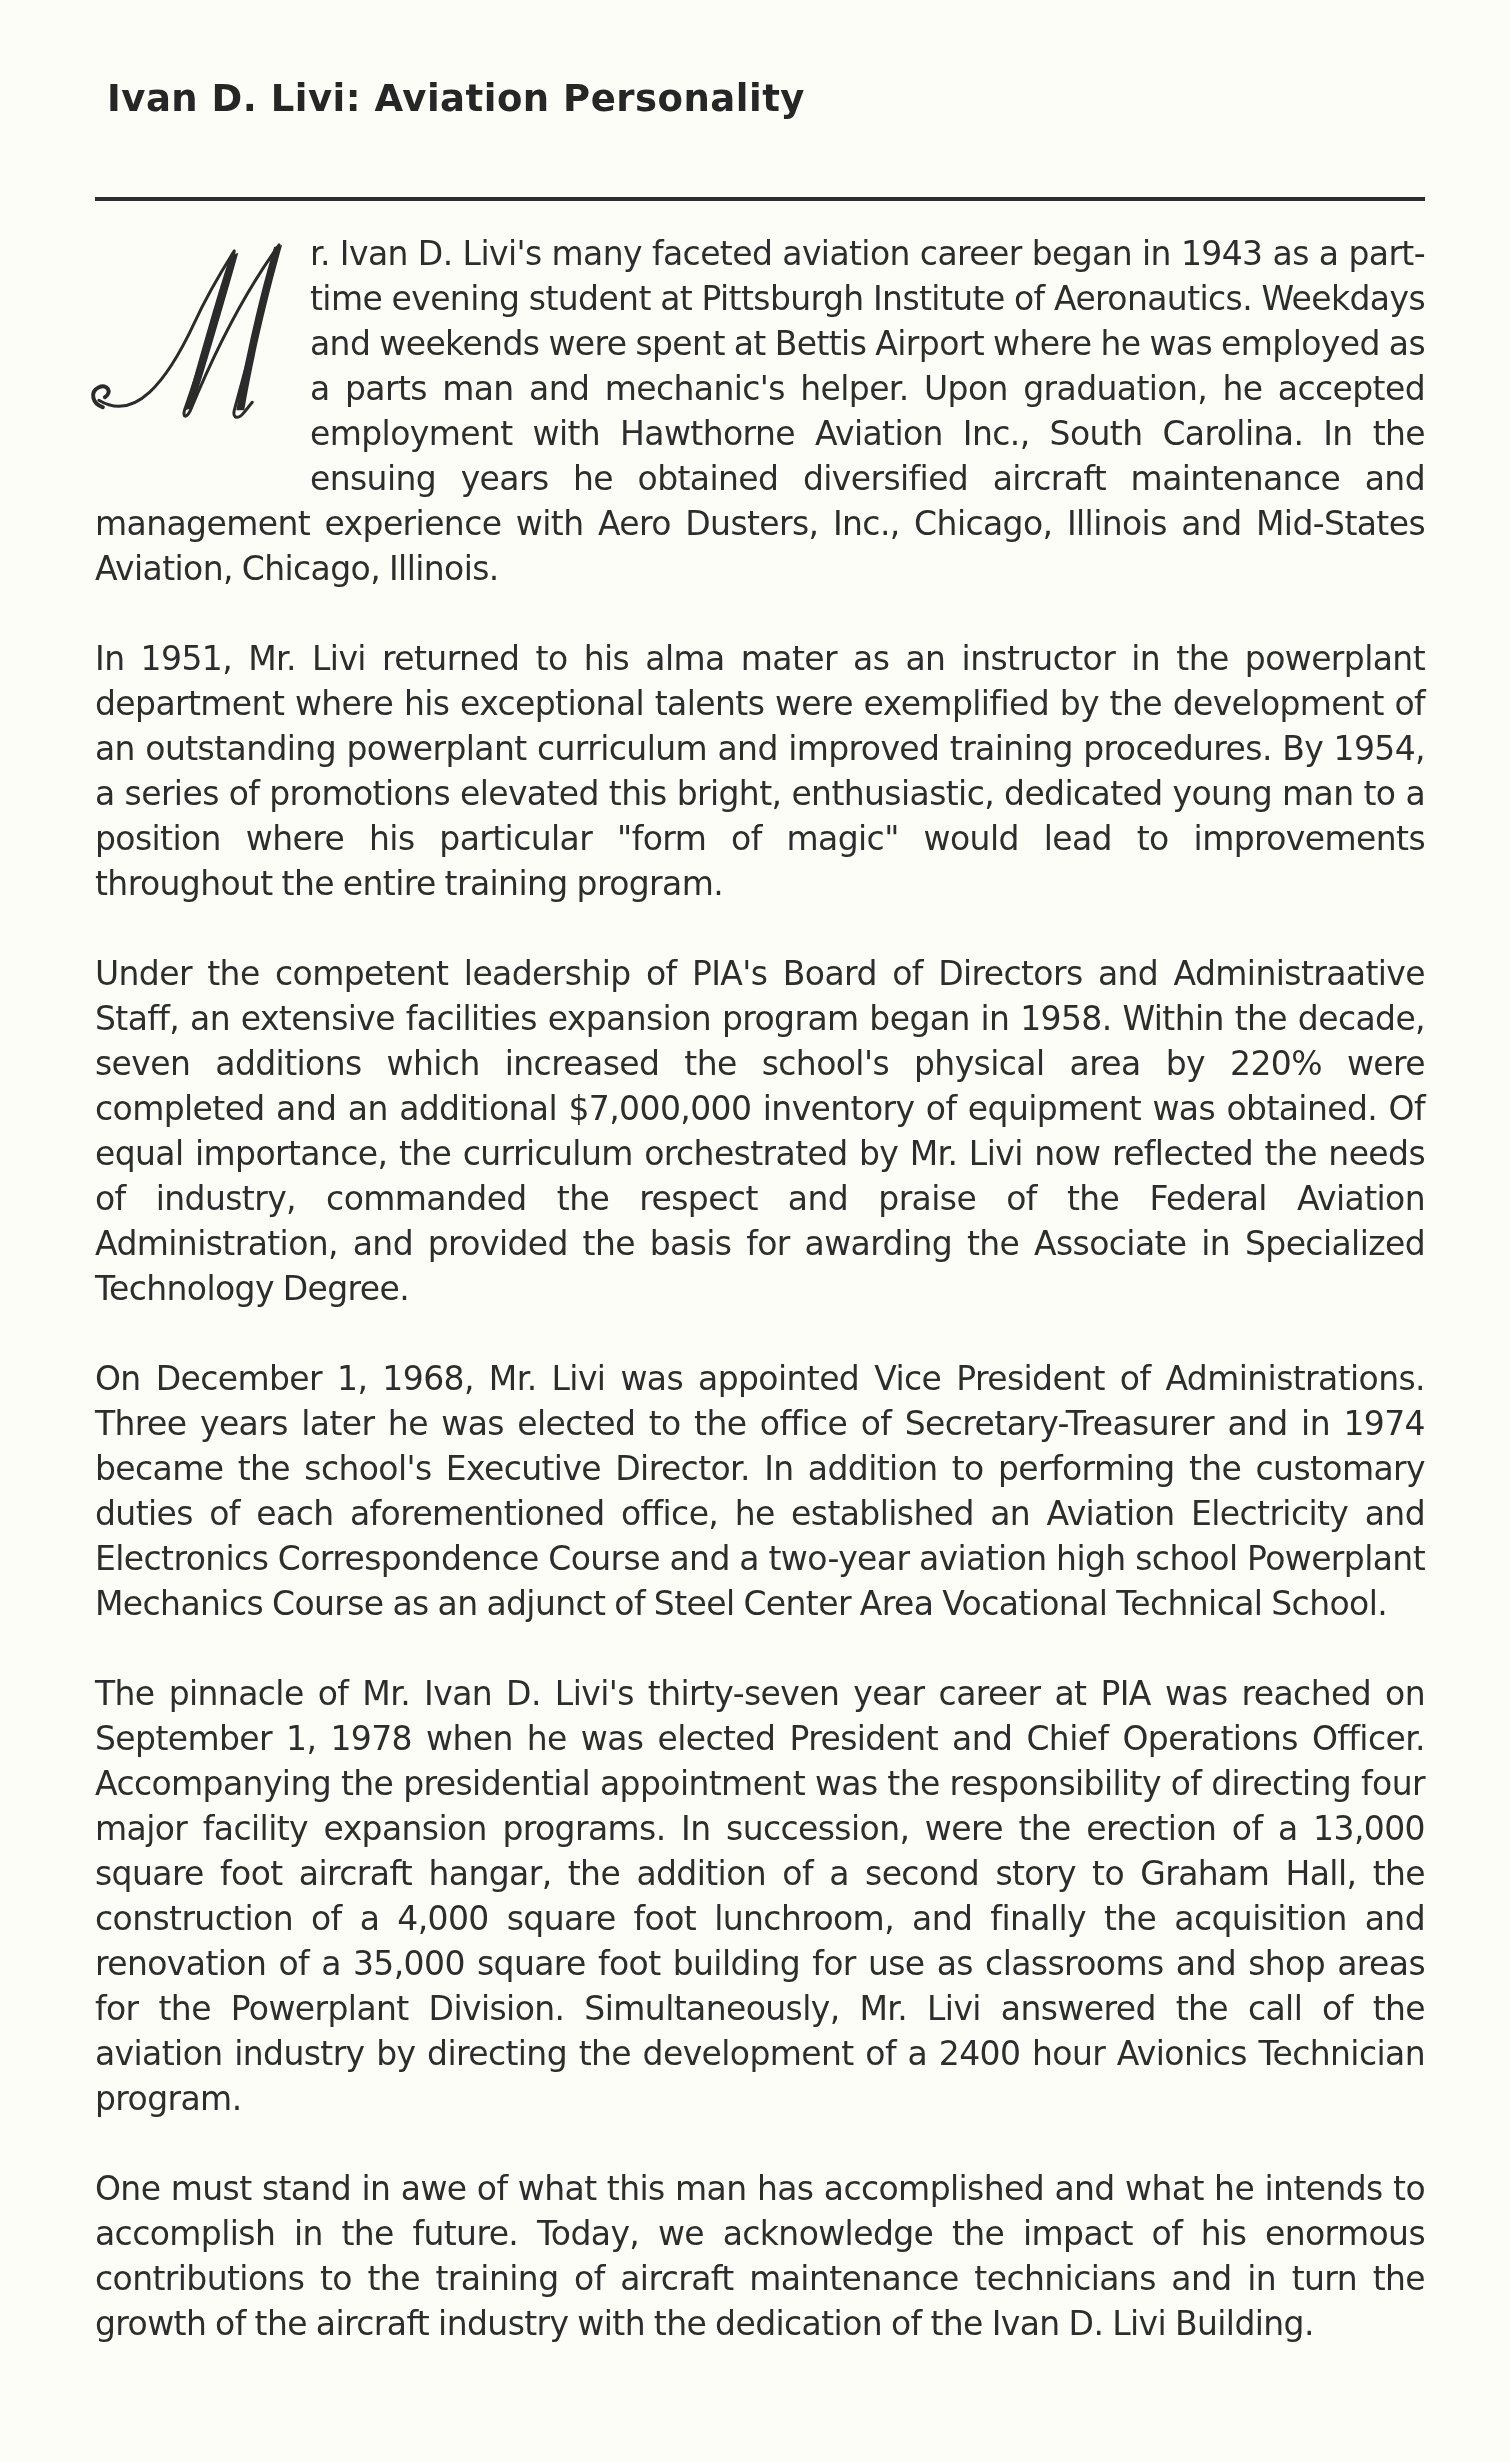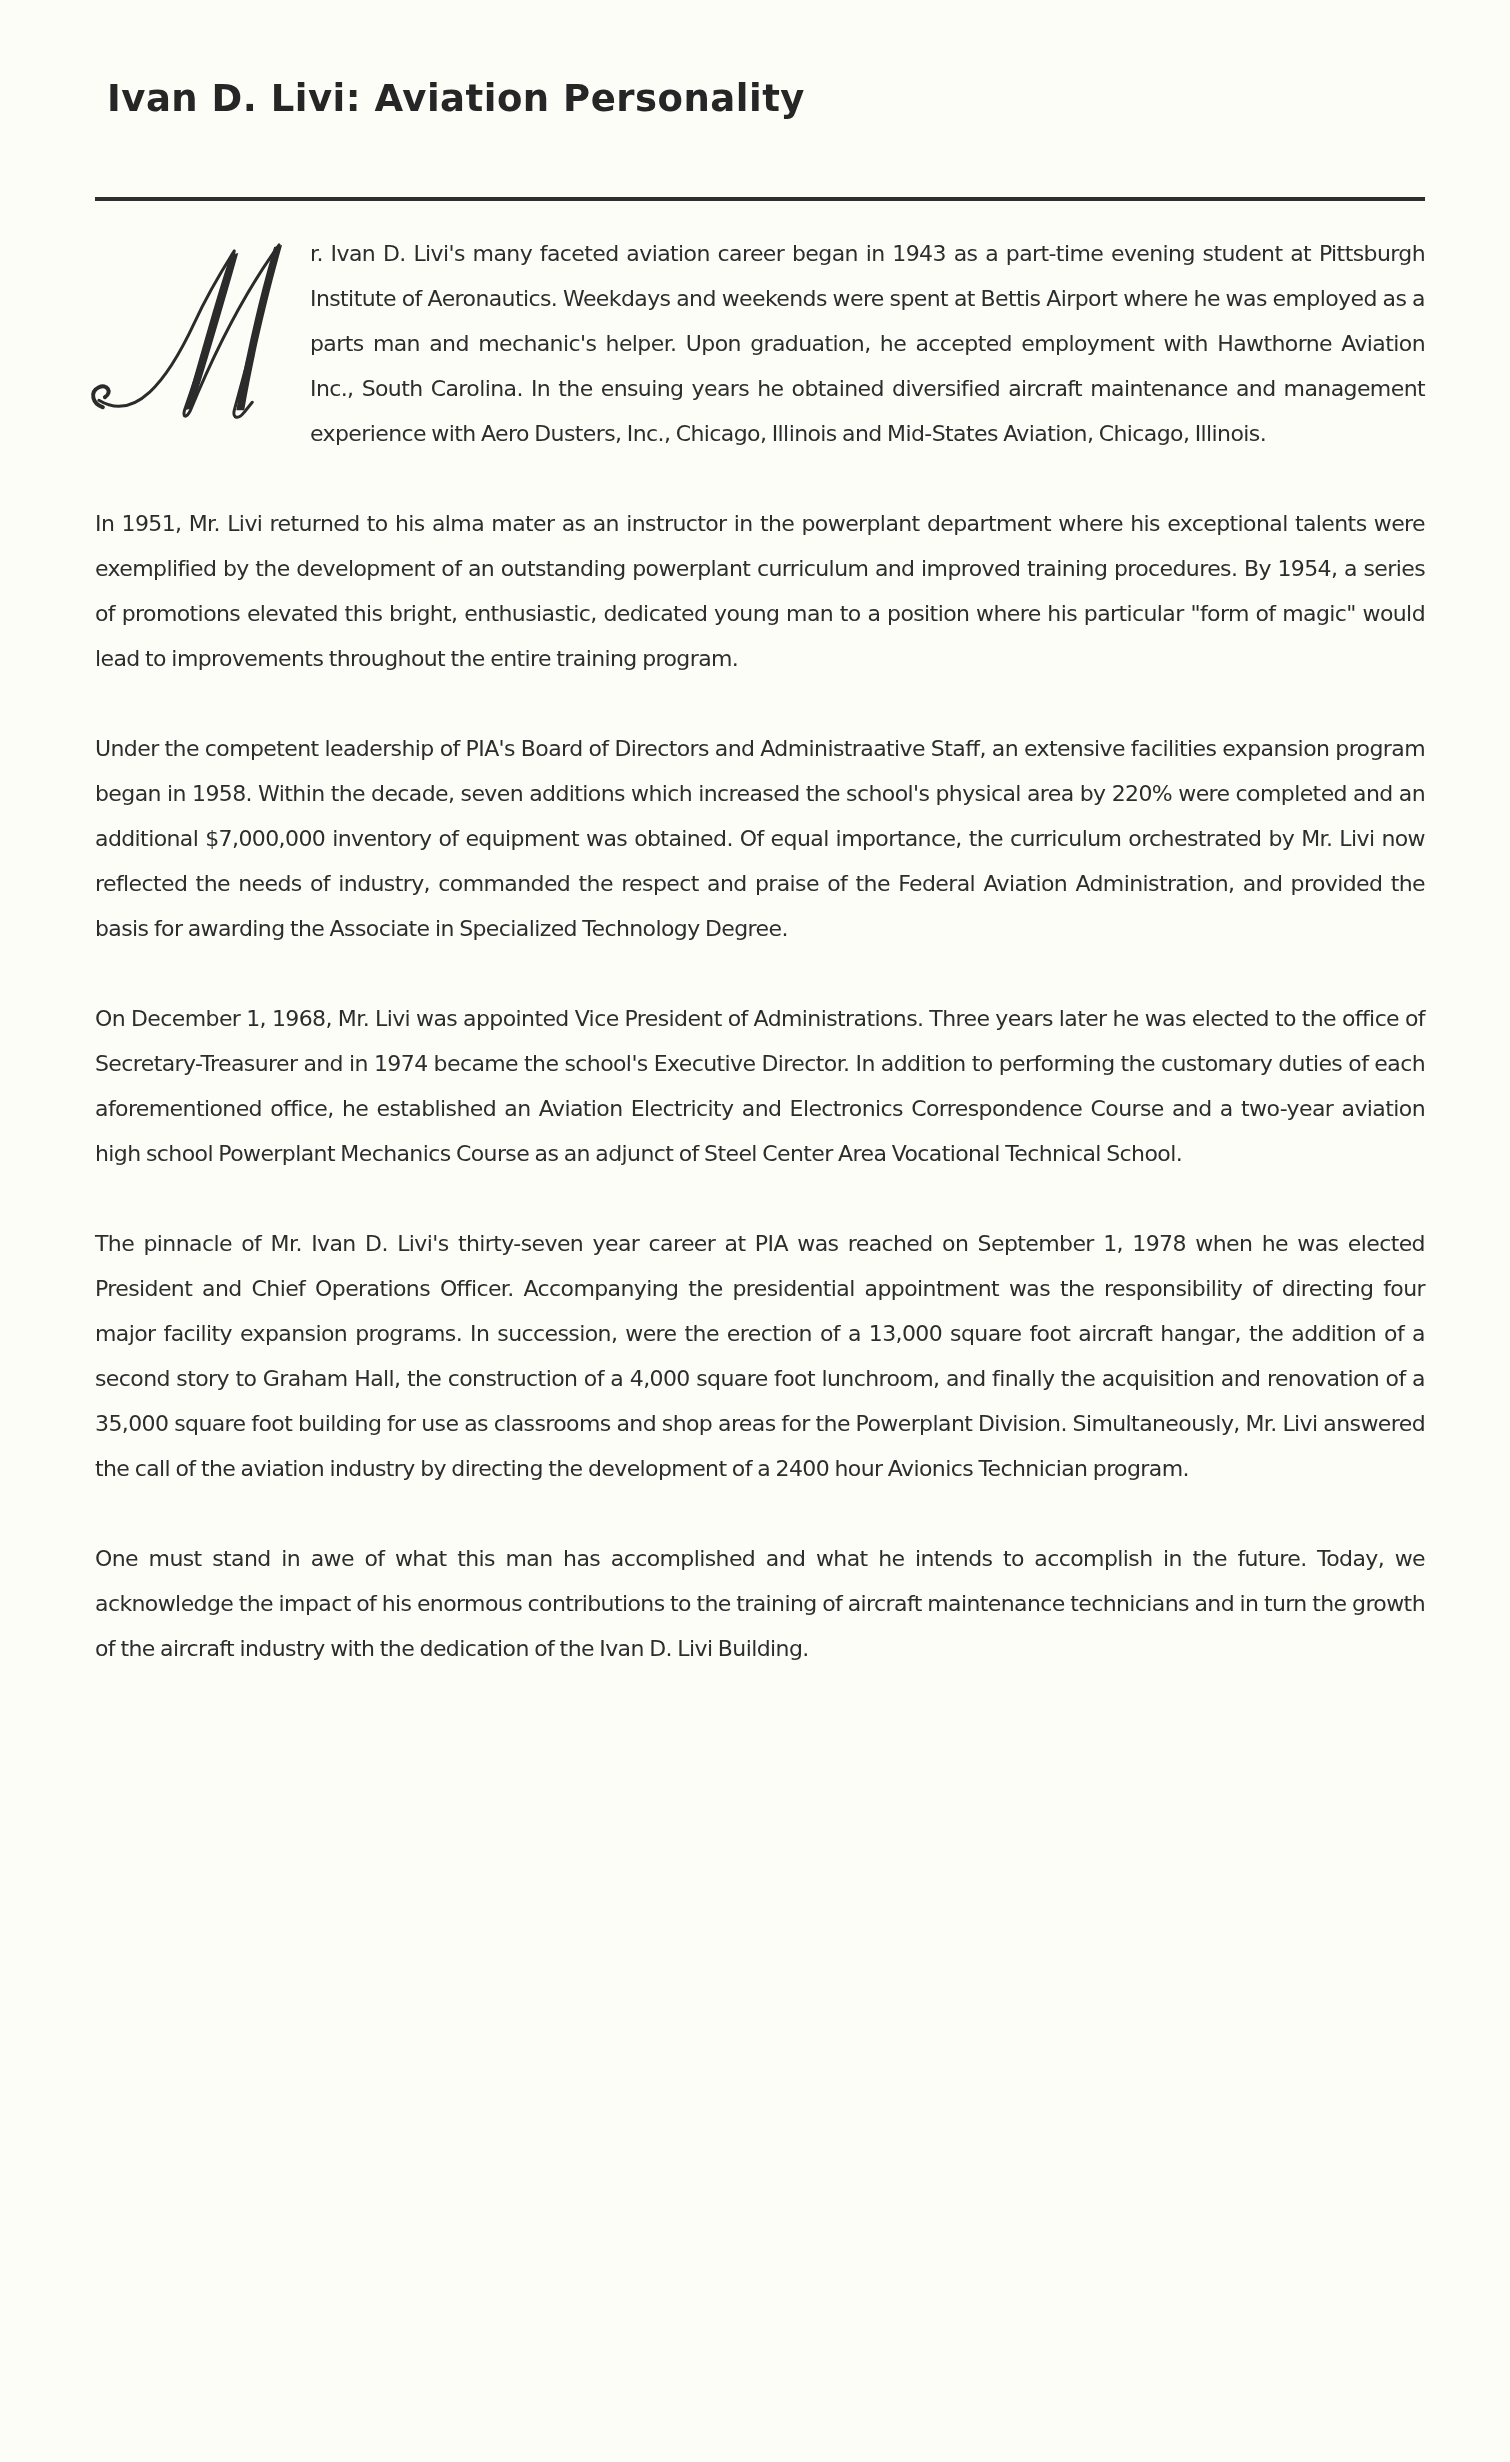--- a/index.html
+++ b/index.html
@@ -16,21 +16,21 @@
     font-weight:bold; font-size:37px; letter-spacing:0.5px;
     color:#262626; margin:12px; white-space:nowrap;
   }
   .rule {
     position:absolute; left:95px; top:197px; width:1330px; height:4px;
     background:#2e2e2e;
   }
   .content {
     position:absolute; left:95px; top:231px; width:1330px;
     font-family:"DejaVu Sans", sans-serif;
-    font-size:22px; line-height:45px;
+    font-size:33px; line-height:45px;
     color:#2d2d2d;
     text-align:justify;
     letter-spacing:-0.6px;
     word-spacing:-1px;
   }
   .content p { margin:0 0 45px 0; }
   .dropcap {
     float:left;
     width:229px; height:227px;
     margin:2px 6px 0 -20px;

